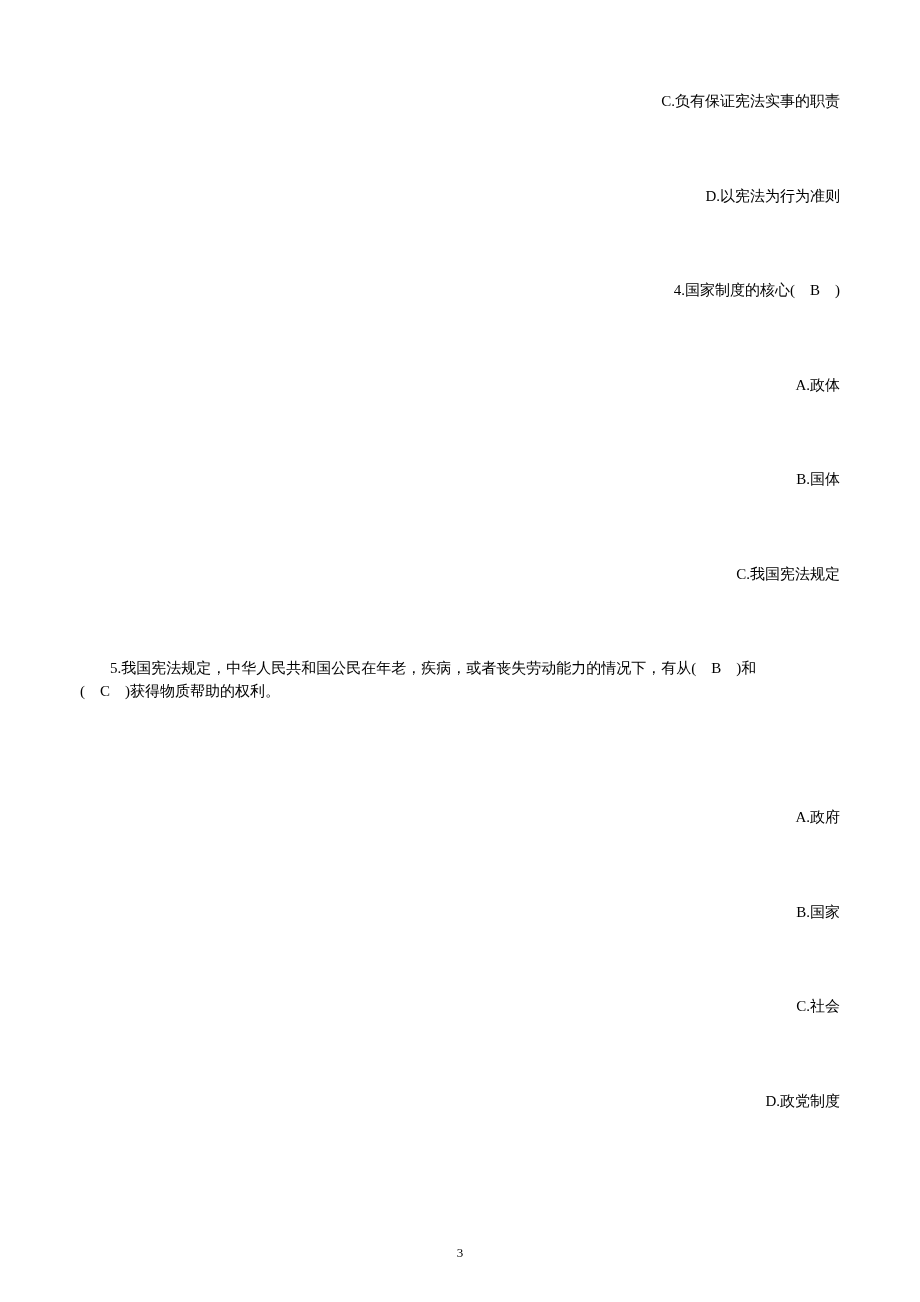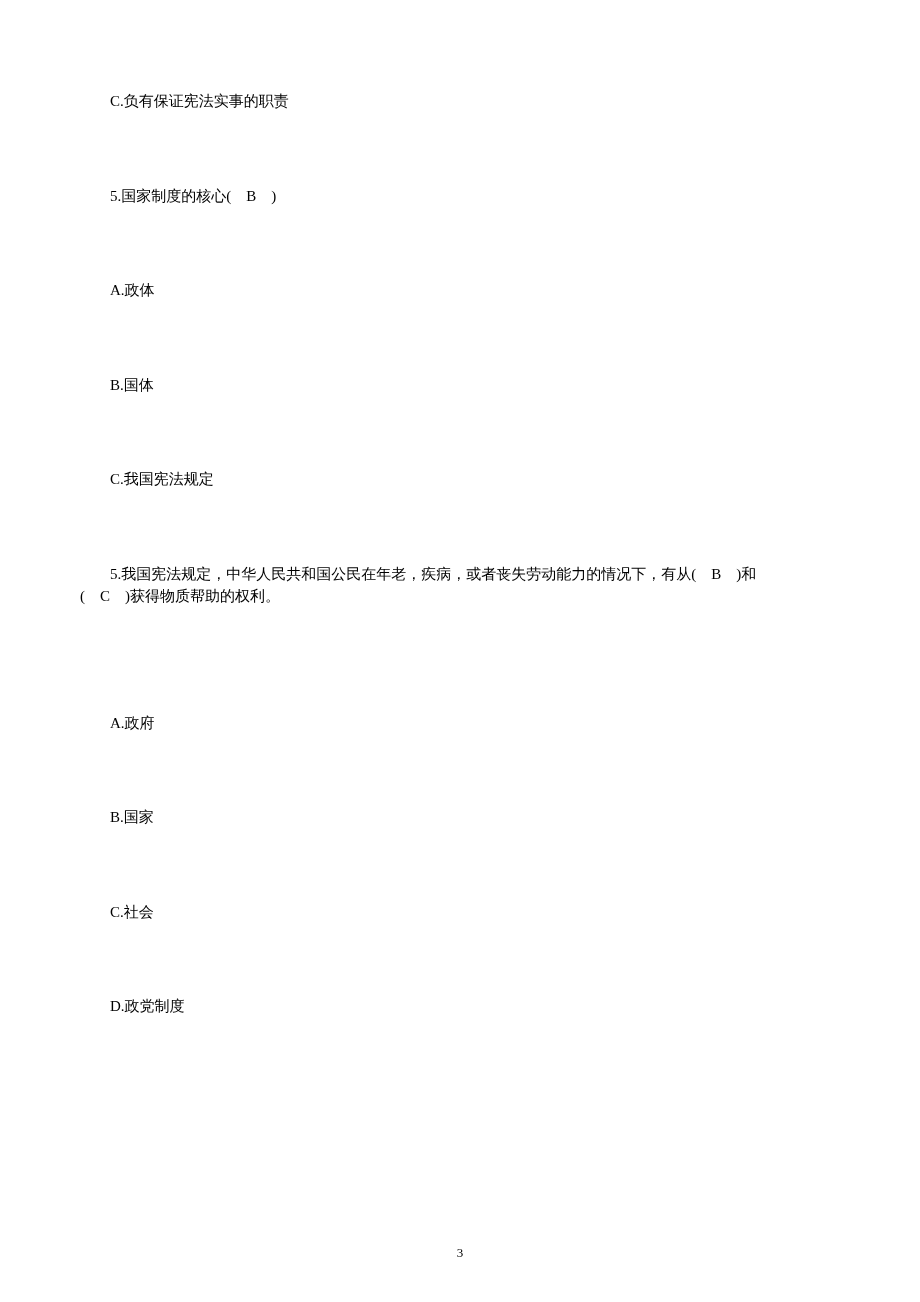--- a/index.html
+++ b/index.html
@@ -13,20 +13,21 @@
     height: 1302px;
     position: relative;
     line-height: 1.5;
   }
   .page {
     padding: 90px 80px 0 80px;
   }
   .line {
     margin-bottom: 72px;
     text-indent: 2em;
+    text-align: right;
   }
   .line-wrap {
     margin-bottom: 104px;
   }
   .line-wrap .first {
     text-indent: 2em;
   }
   .line-wrap .cont {
     text-indent: 0;
   }
@@ -40,22 +41,23 @@
     font-family: "Times New Roman", "SimSun", serif;
   }
 </style>
 </head>
 <body>
 
 <div class="page">
 
   <div class="line">C.负有保证宪法实事的职责</div>
 
+  <div class="line">D.以宪法为行为准则</div>
 
-  <div class="line">5.国家制度的核心(　B　)</div>
+  <div class="line">4.国家制度的核心(　B　)</div>
 
   <div class="line">A.政体</div>
 
   <div class="line">B.国体</div>
 
   <div class="line">C.我国宪法规定</div>
 
 
   <div class="line-wrap">
     <div class="first">5.我国宪法规定，中华人民共和国公民在年老，疾病，或者丧失劳动能力的情况下，有从(　B　)和</div>

